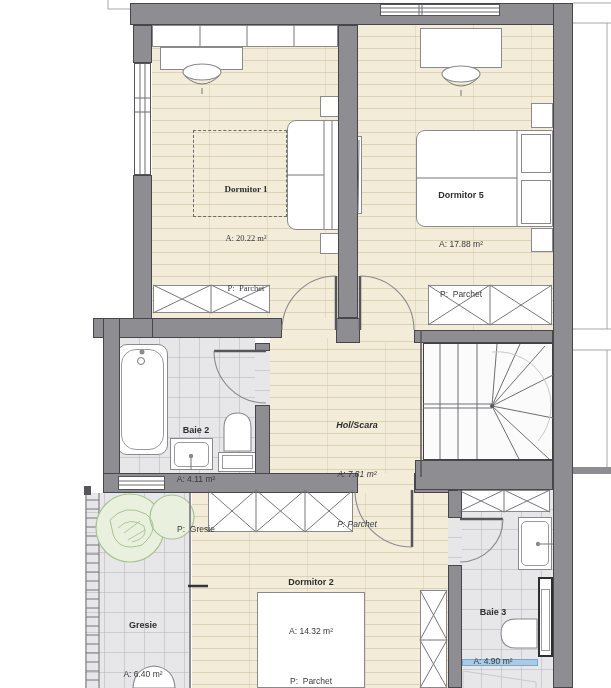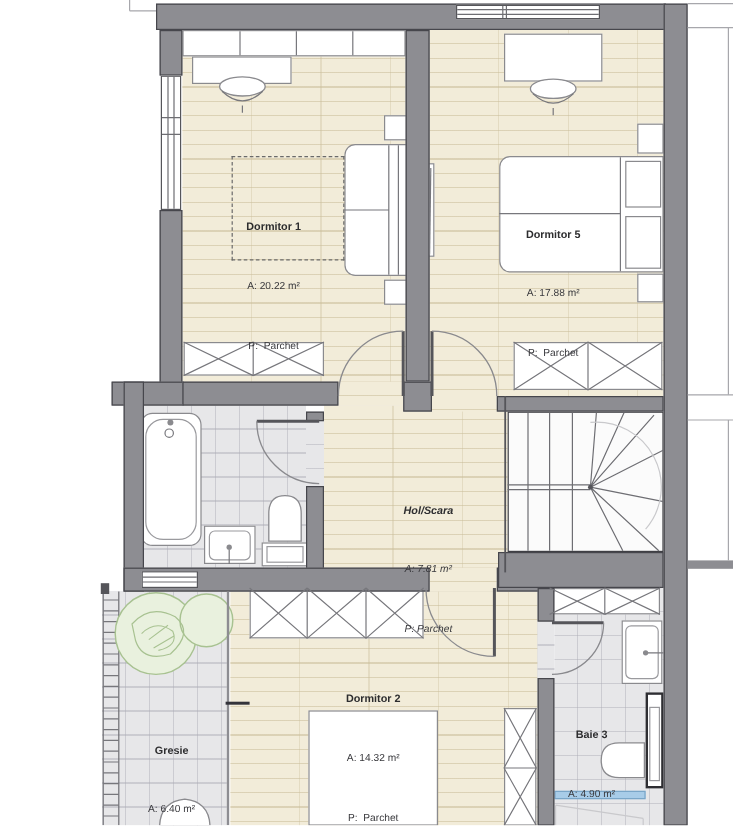--- a/index.html
+++ b/index.html
@@ -223,30 +223,35 @@
       <path class="whiteshape" d="M133,688 Q134,668 154,666 Q174,668 175,688 Z"></path>
     </g>
 
     <g>
       <line x1="190" y1="493" x2="190" y2="688" stroke="#8d8d92" stroke-width="2"></line>
       <line x1="188" y1="586" x2="208" y2="586" stroke="#33333a" stroke-width="2.5"></line>
       <line x1="421" y1="330" x2="421" y2="477" stroke="#55555a" stroke-width="1.5"></line>
     </g>
   </svg>
 
-  <div class="room-label" style="left:228px;top:147px;">
+  <div class="room-label" style="left:246px;top:147px;font-family:Liberation Serif, serif;">
     <div class="rname">Dormitor 1</div>
     <div class="rval">A: 20.22 m²</div>
     <div class="rval">P:  Parchet</div>
   </div>
   <div class="room-label" style="left:461px;top:153px;">
     <div class="rname">Dormitor 5</div>
     <div class="rval">A: 17.88 m²</div>
     <div class="rval">P:  Parchet</div>
   </div>
+  <div class="room-label" style="left:196px;top:388px;">
+    <div class="rname">Baie 2</div>
+    <div class="rval">A: 4.11 m²</div>
+    <div class="rval">P:  Gresie</div>
+  </div>
   <div class="room-label" style="left:357px;top:383px;font-style:italic;">
     <div class="rname">Hol/Scara</div>
     <div class="rval">A: 7.81 m²</div>
     <div class="rval">P: Parchet</div>
   </div>
   <div class="room-label" style="left:311px;top:540px;">
     <div class="rname">Dormitor 2</div>
     <div class="rval">A: 14.32 m²</div>
     <div class="rval">P:  Parchet</div>
   </div>

